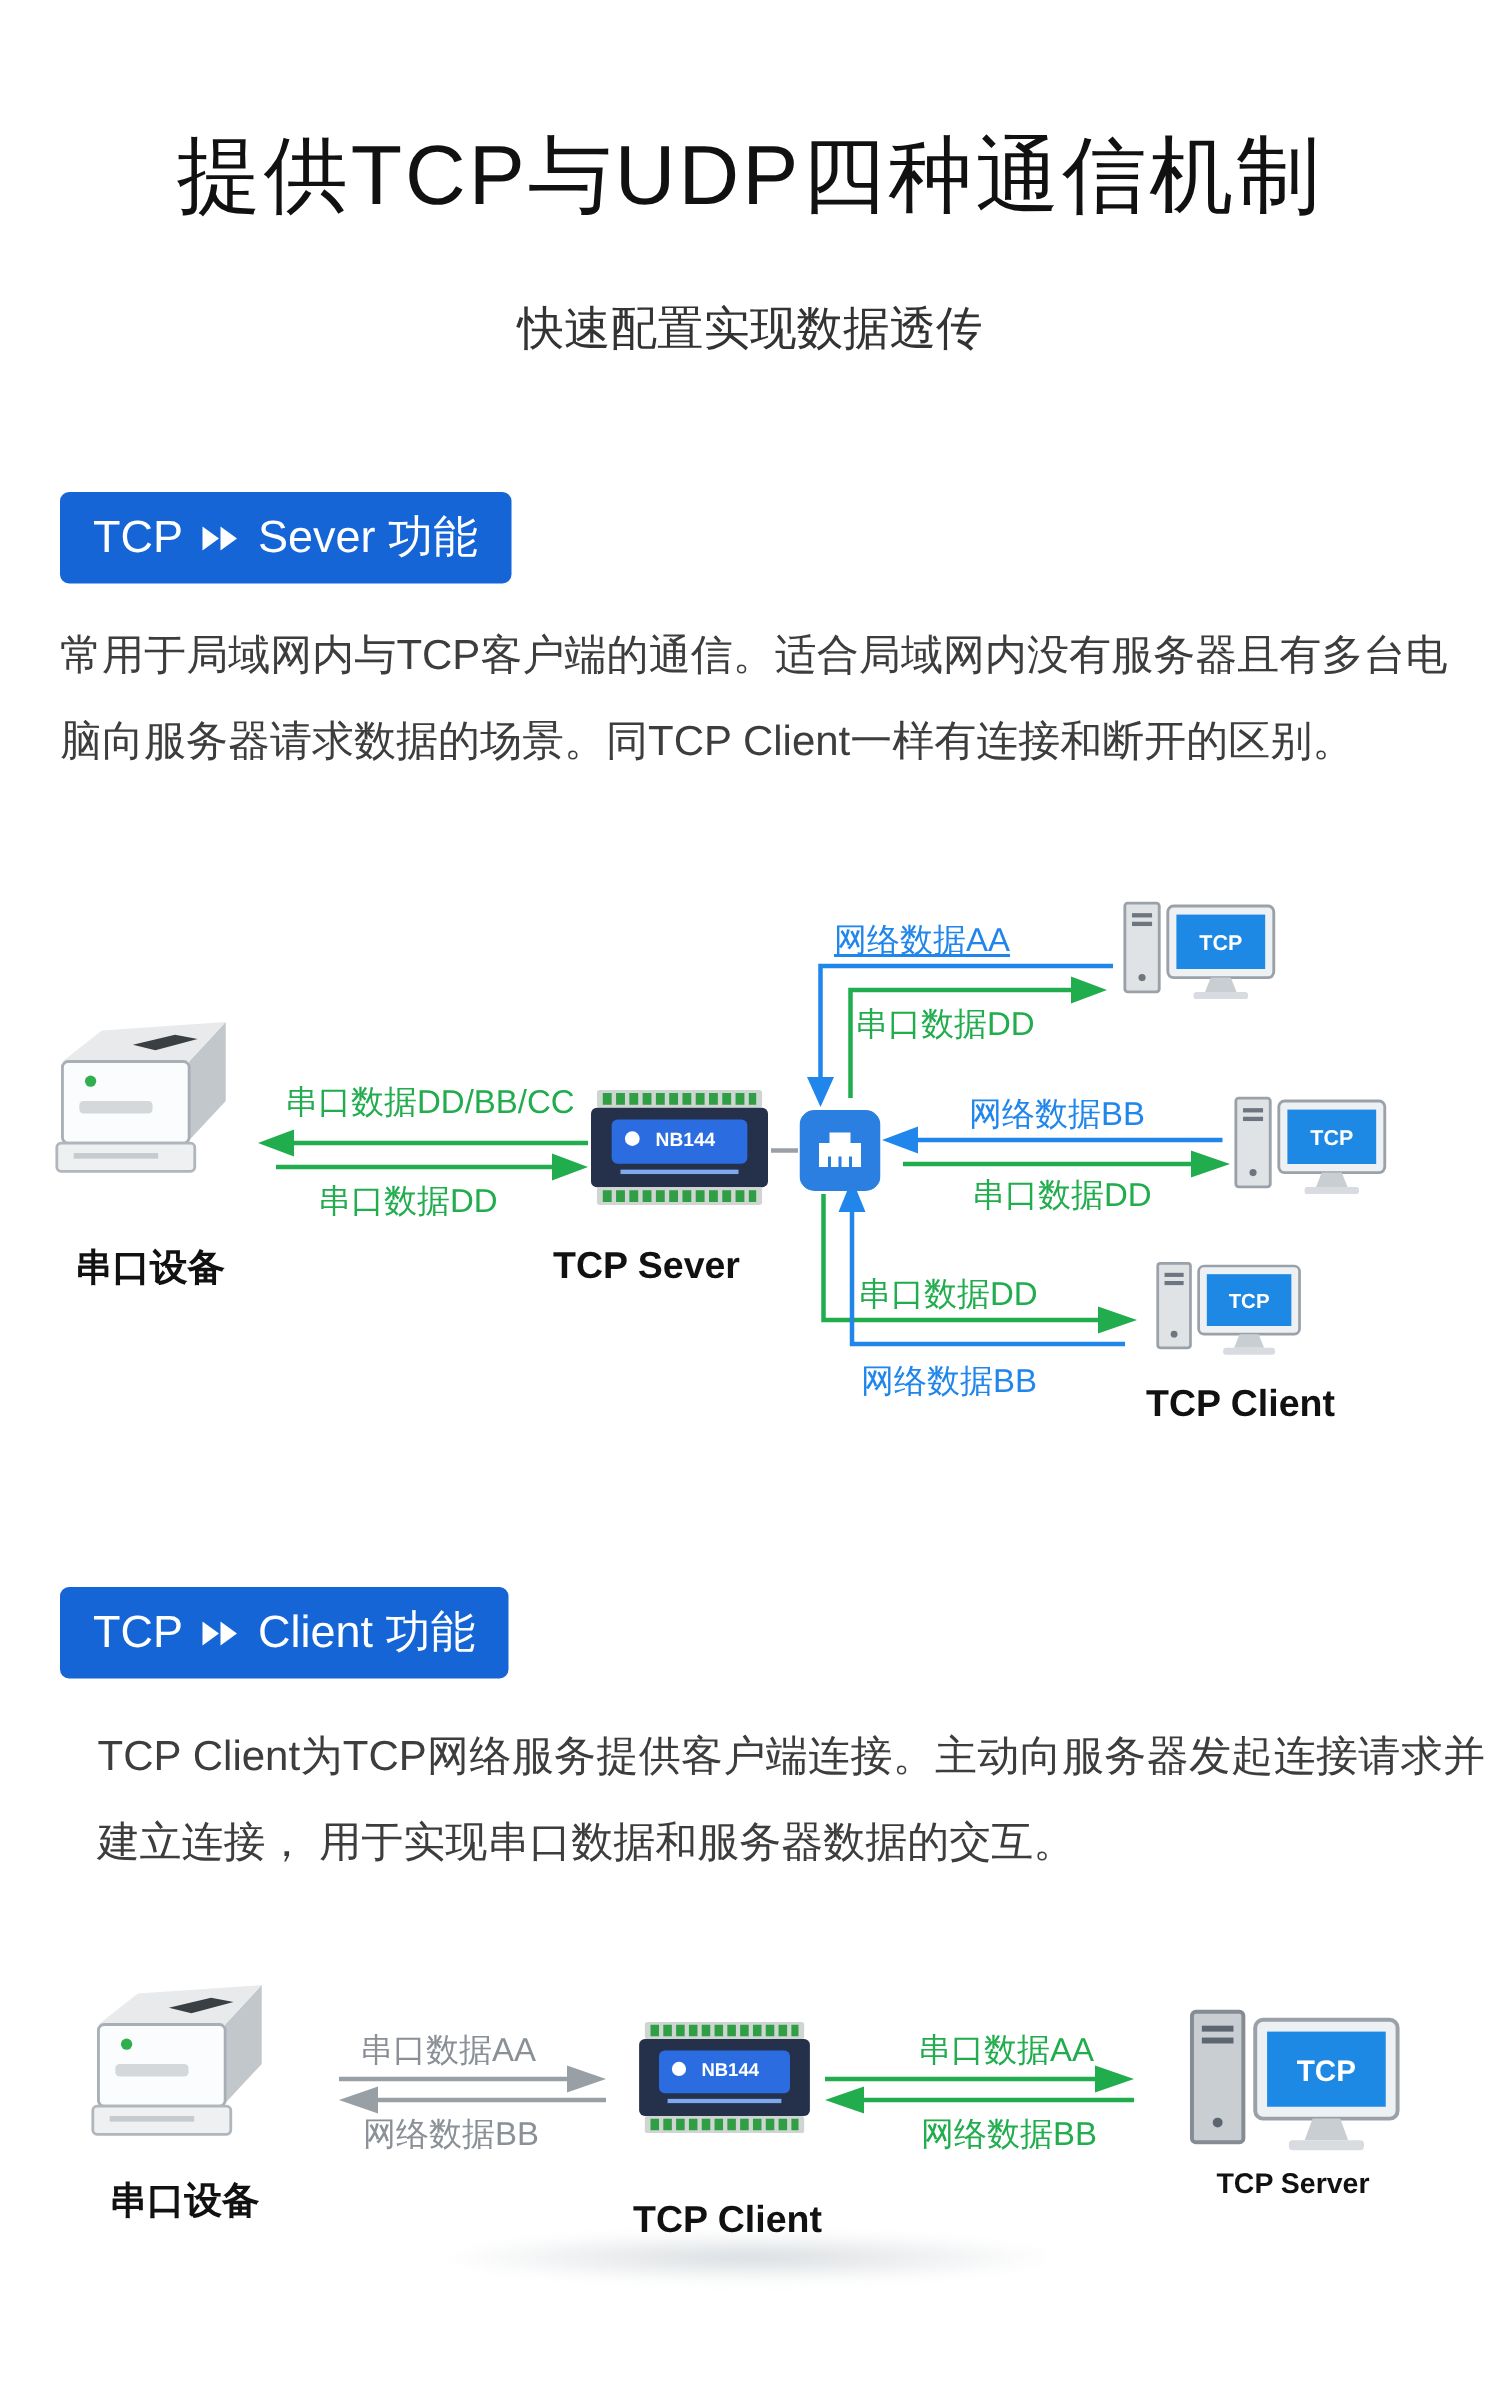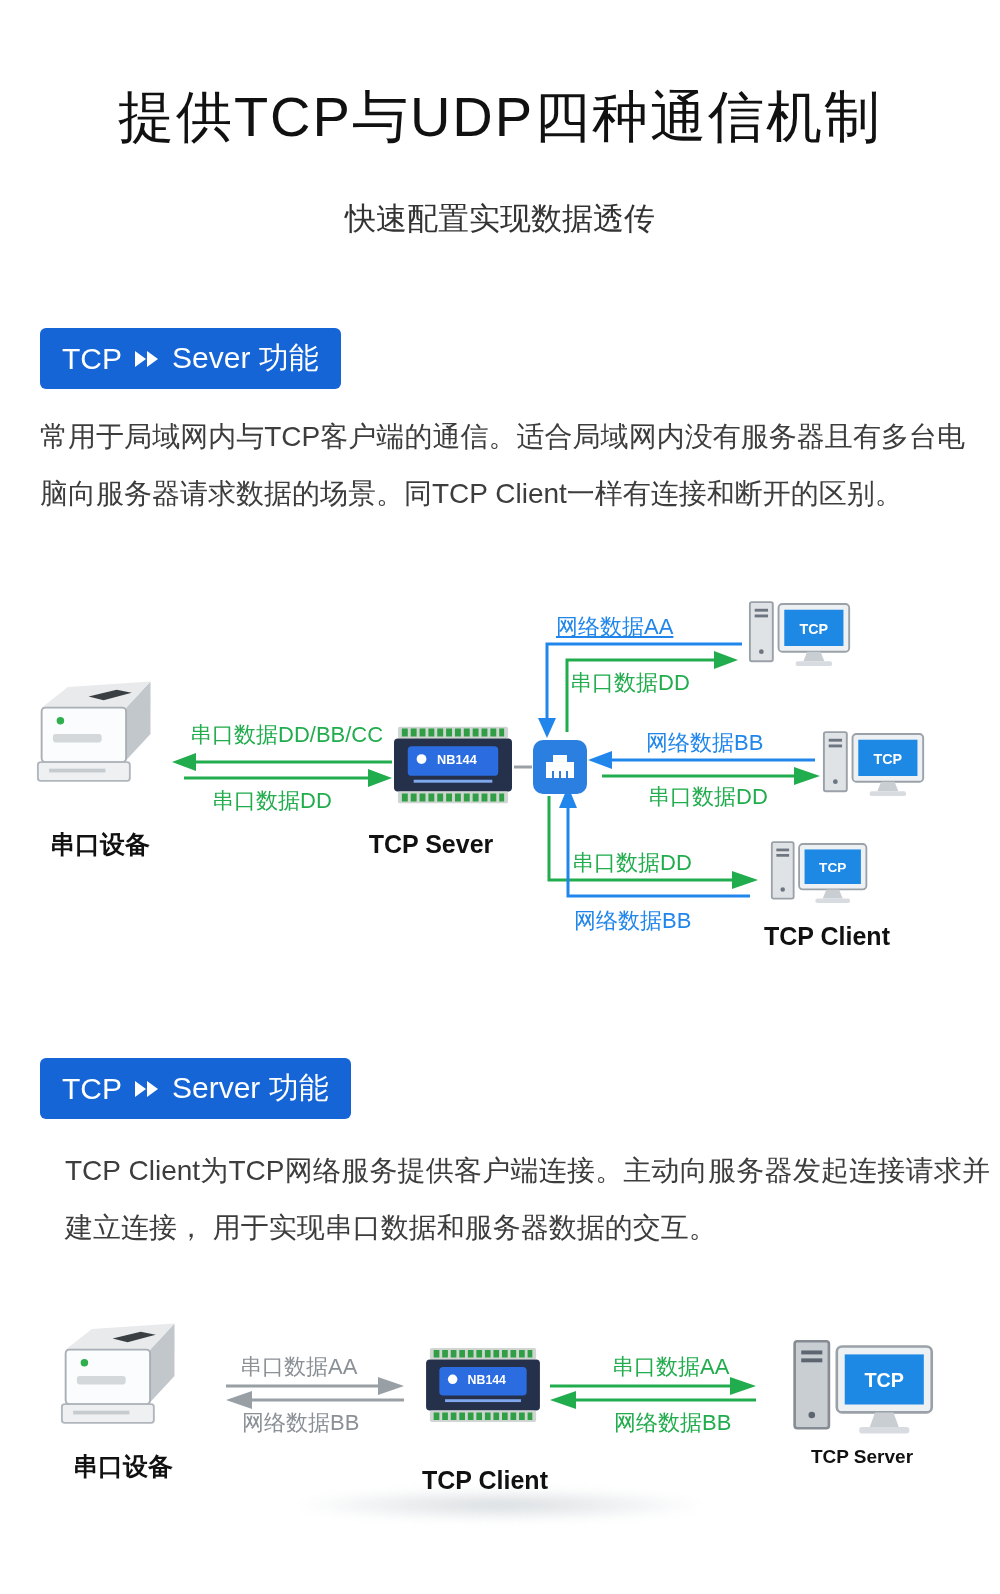--- a/index.html
+++ b/index.html
@@ -217,21 +217,21 @@
   <div class="lbl blue" style="left:574px; top:326px;">网络数据BB</div>
 </div>
 
 <div class="abs section-row" style="top:1058px;">
   <div class="badge">
     <span>TCP</span>
     <svg class="ff" viewBox="0 0 26 18">
       <polygon points="1,1 12,9 1,17" fill="#fff"></polygon>
       <polygon points="13,1 24,9 13,17" fill="#fff"></polygon>
     </svg>
-    <span>Server 功能</span>
+    <span>Client 功能</span>
   </div>
 </div>
 
 <p class="abs para" style="top:1142px;margin-left:25px;">TCP Client为TCP网络服务提供客户端连接。主动向服务器发起连接请求并建立连接， 用于实现串口数据和服务器数据的交互。</p>
 
 <div class="abs diagram" style="top:1300px; height:270px;">
 
   <div class="shadow-ellipse"></div>
 
   <svg class="overlay" viewBox="0 0 1000 270">

